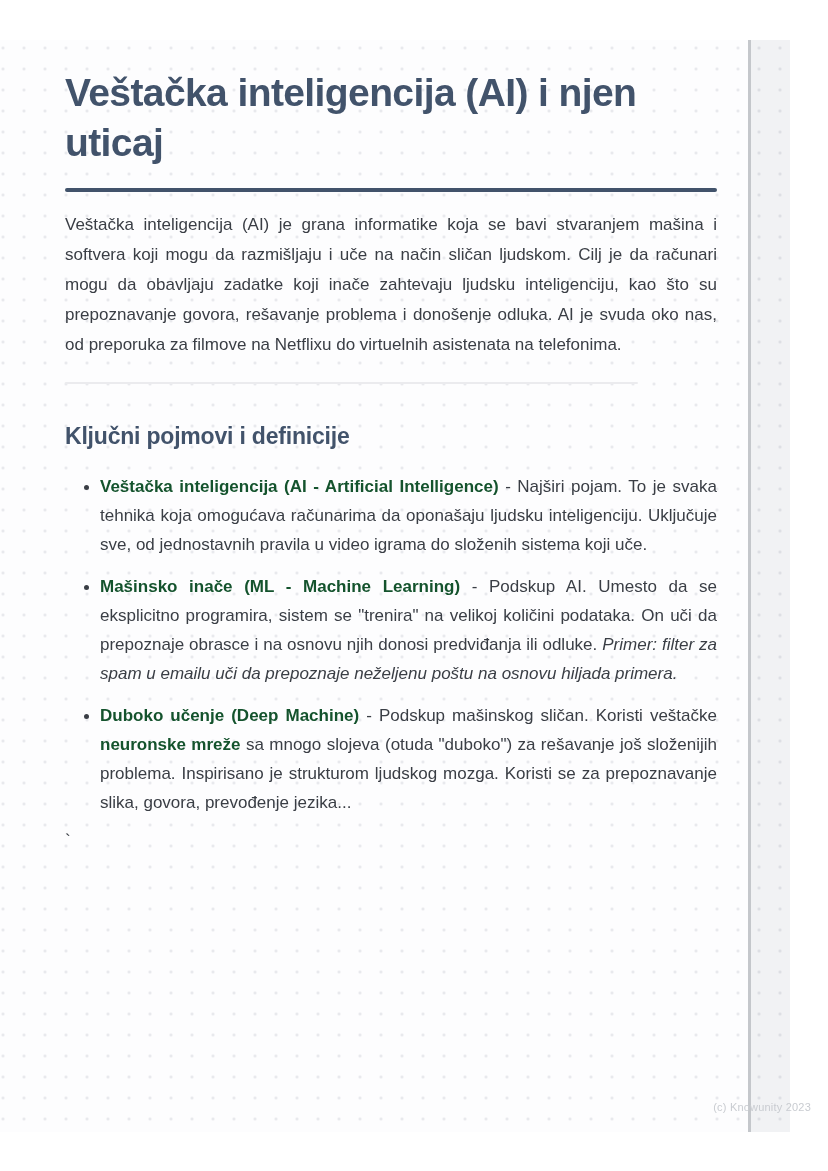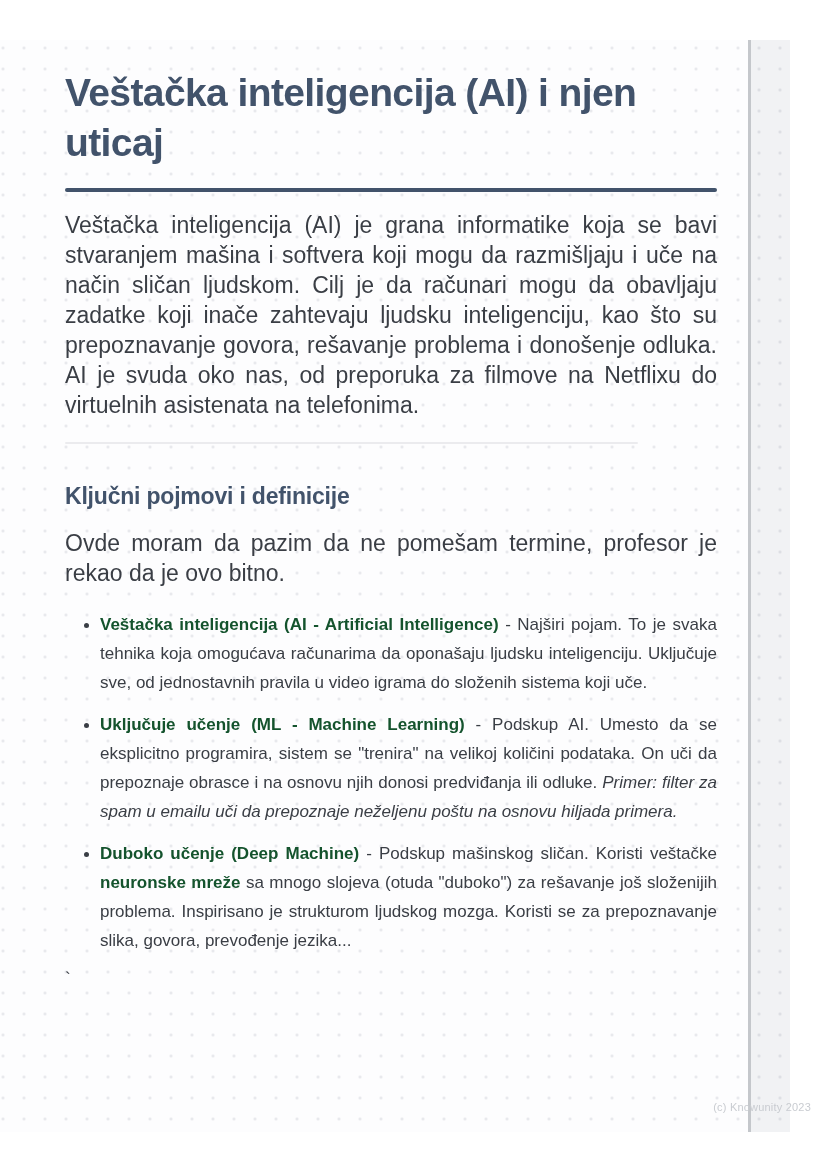--- a/index.html
+++ b/index.html
@@ -38,21 +38,21 @@
   }
   .title-rule {
     height: 4px; background: #42536b; margin-top: 20px; border-radius: 2px;
   }
   h2.section-heading {
     margin: 38px 0 0; font-size: 23px; line-height: 28px;
     font-weight: bold; color: #42536b; letter-spacing: -0.2px;
   }
   h2.second { }
   p.body-par {
-    margin: 18px 0 0; font-size: 23px; line-height: 30px;
+    margin: 18px 0 0; font-size: 17px; line-height: 30px;
     color: #3a3e45; text-align: justify;
   }
   .divider {
     height: 2px; width: 573px; background: #ebebee;
     margin-top: 22px; border-radius: 1px;
   }
   ul.term-list {
     margin: 22px 0 0; padding: 0 0 0 35px; list-style: disc;
   }
   ul.term-list li {
@@ -84,26 +84,25 @@
     <div class="title-rule"></div>
 
     <section>
       <p class="body-par">Veštačka inteligencija (AI) je grana informatike koja se bavi stvaranjem mašina i softvera koji mogu da razmišljaju i uče na način sličan ljudskom. Cilj je da računari mogu da obavljaju zadatke koji inače zahtevaju ljudsku inteligenciju, kao što su prepoznavanje govora, rešavanje problema i donošenje odluka. AI je svuda oko nas, od preporuka za filmove na Netflixu do virtuelnih asistenata na telefonima.</p>
     </section>
 
     <div class="divider"></div>
 
     <section>
       <h2 class="section-heading second">Ključni pojmovi i definicije</h2>
-      <p class="body-par">Ovde moram da pazim da ne pomešam termine, profesor je rekao da je ovo bitno.</p>
 
       <ul class="term-list">
         <li><span class="rb">Veštačka inteligencija (AI - Artificial Intelligence)</span><span> - Najširi pojam. To je svaka tehnika koja omogućava računarima da oponašaju ljudsku inteligenciju. Uključuje sve, od jednostavnih pravila u video igrama do složenih sistema koji uče.</span></li>
 
-        <li><span class="rb">Uključuje učenje (ML - Machine Learning)</span><span> - Podskup AI. Umesto da se eksplicitno programira, sistem se "trenira" na velikoj količini podataka. On uči da prepoznaje obrasce i na osnovu njih donosi predviđanja ili odluke. </span><span class="ri">Primer: filter za spam u emailu uči da prepoznaje neželjenu poštu na osnovu hiljada primera.</span></li>
+        <li><span class="rb">Mašinsko inače (ML - Machine Learning)</span><span> - Podskup AI. Umesto da se eksplicitno programira, sistem se "trenira" na velikoj količini podataka. On uči da prepoznaje obrasce i na osnovu njih donosi predviđanja ili odluke. </span><span class="ri">Primer: filter za spam u emailu uči da prepoznaje neželjenu poštu na osnovu hiljada primera.</span></li>
 
         <li><span class="rb">Duboko učenje (Deep Machine)</span><span> - Podskup mašinskog sličan. Koristi veštačke </span><span class="rb">neuronske mreže</span><span> sa mnogo slojeva (otuda "duboko") za rešavanje još složenijih problema. Inspirisano je strukturom ljudskog mozga. Koristi se za prepoznavanje slika, govora, prevođenje jezika...</span></li>
       </ul>
 
       <p class="stray">`</p>
     </section>
 
   </div>
 
   <div class="watermark">(c) Knowunity 2023</div>

